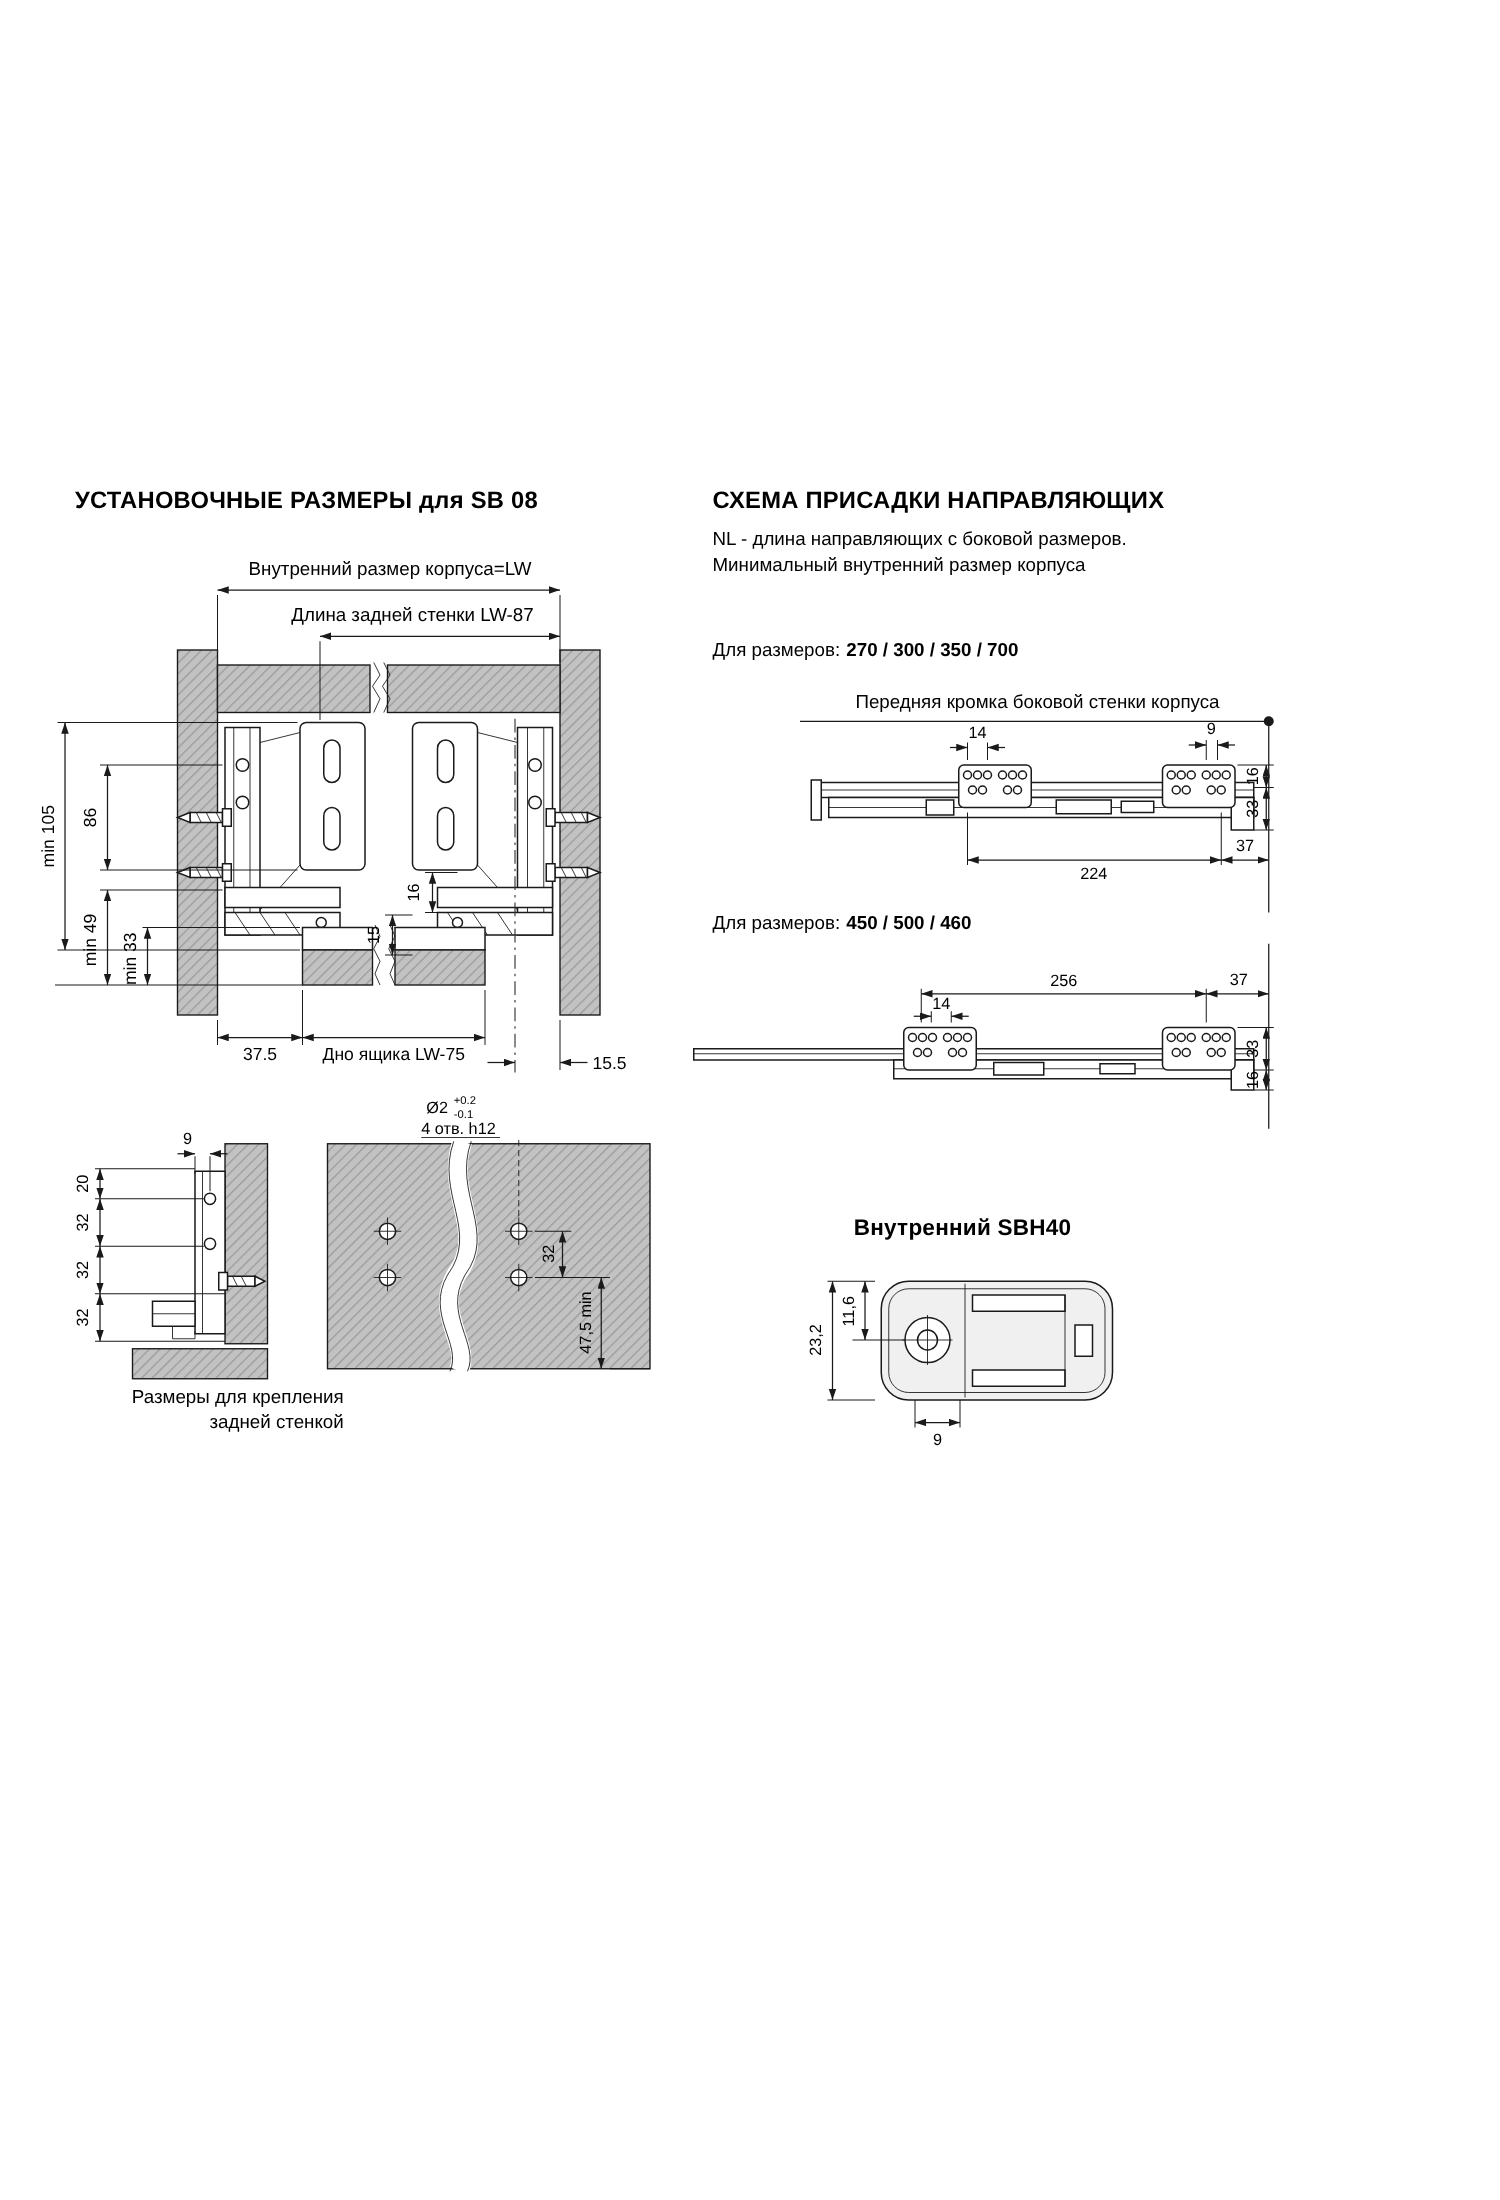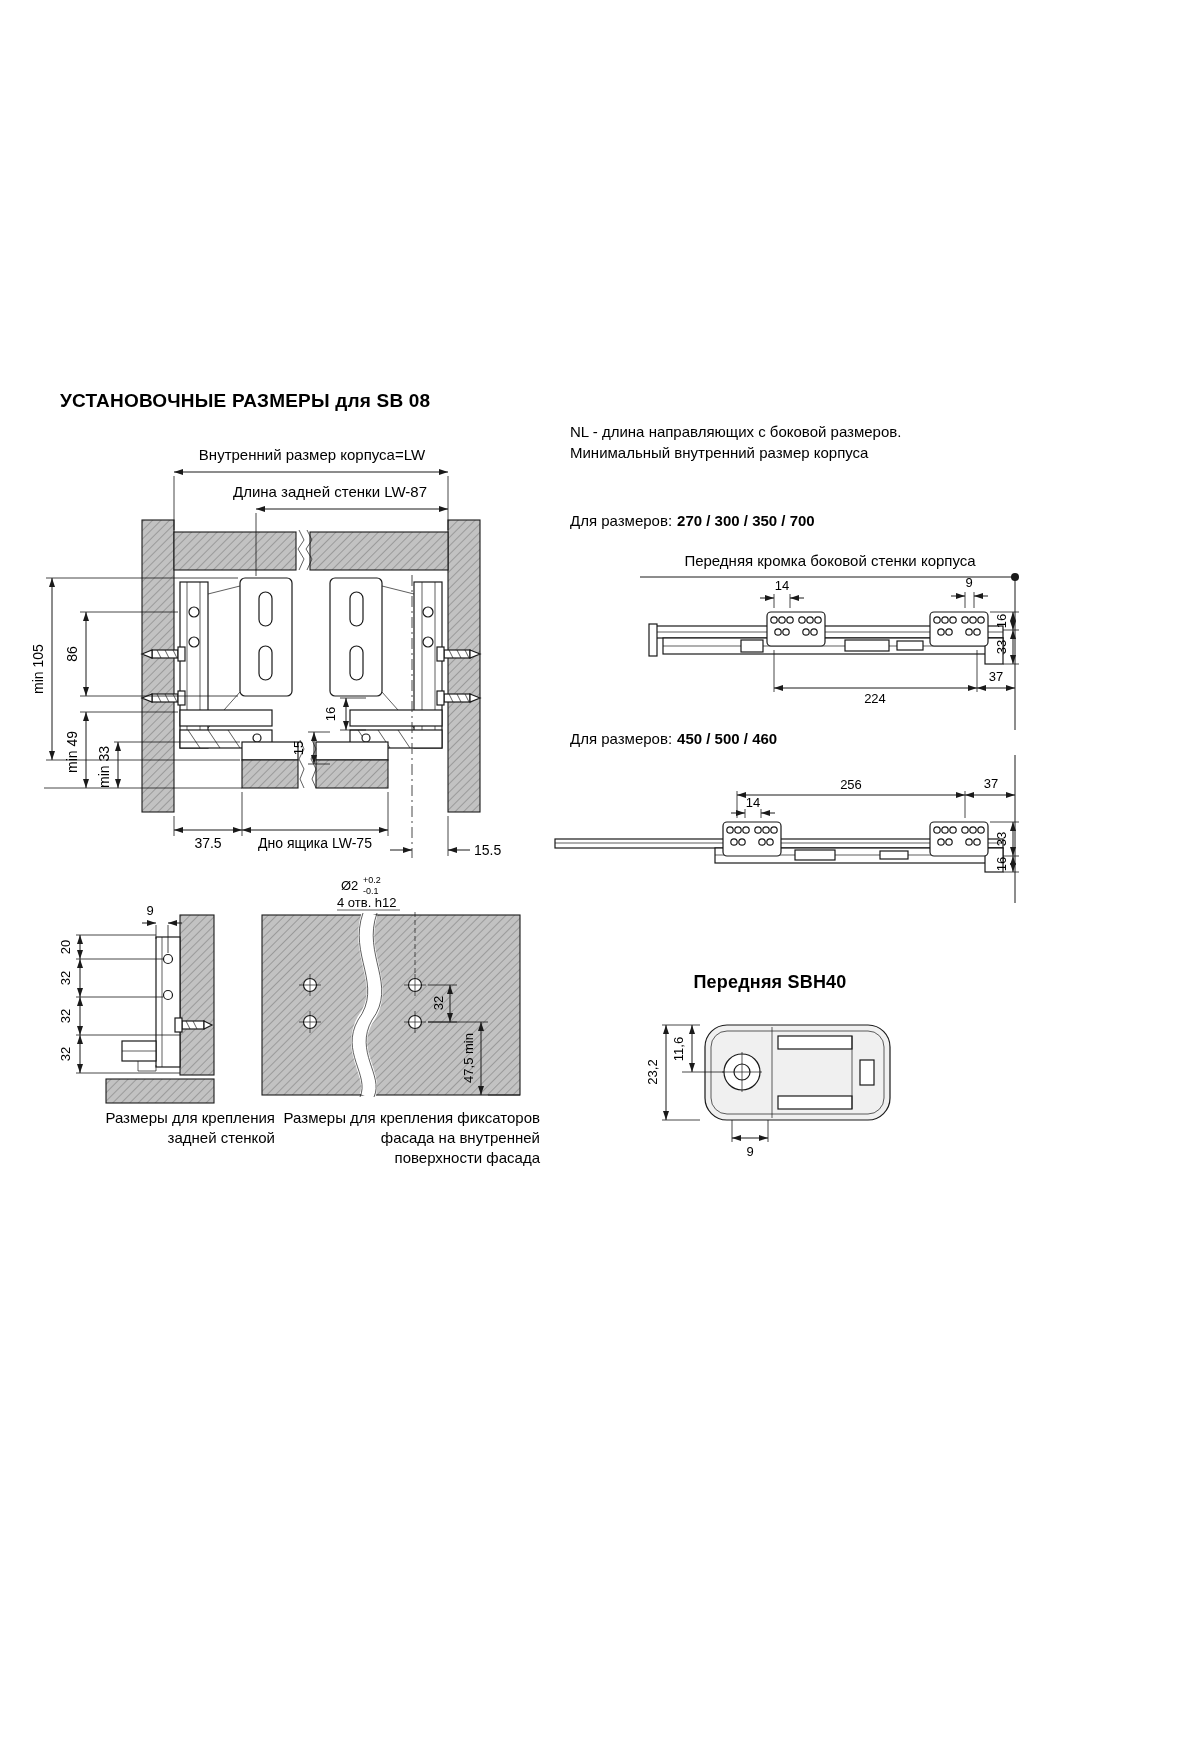--- a/index.html
+++ b/index.html
@@ -33,46 +33,42 @@
         <path d="M0,0 L9,3 L0,6 Z" fill="#1a1a1a"></path>
       </marker>
       <pattern id="hatch" width="6" height="6" patternUnits="userSpaceOnUse" patternTransform="rotate(45)">
         <rect width="6" height="6" style="fill:var(--panel_gray,#c2c2c2)"></rect>
         <line x1="0" y1="0" x2="0" y2="6" style="stroke:var(--hatch_line,#9a9a9a)" stroke-width="2"></line>
       </pattern>
     </defs>
   </svg>
 
   <div class="abs title" style="left:60px;top:390px;width:470px">УСТАНОВОЧНЫЕ РАЗМЕРЫ для SB 08</div>
+  <div class="abs title" style="left:570px;top:390px;width:480px">СХЕМА ПРИСАДКИ НАПРАВЛЯЮЩИХ</div>
 
   <div class="abs desc" style="left:570px;top:421px;width:470px">
     <div>NL - длина направляющих с боковой размеров.</div>
     <div>Минимальный внутренний размер корпуса</div>
   </div>
 
   <div class="abs desc sizes" style="left:570px;top:510px">
     <span>Для размеров:</span><b>270 / 300 / 350 / 700</b>
   </div>
 
   <div class="abs desc sizes" style="left:570px;top:728px">
     <span>Для размеров:</span><b>450 / 500 / 460</b>
   </div>
 
-  <div class="abs title" style="left:620px;top:972px;width:300px;text-align:center;font-size:18px">Передняя SBH40</div>
+  <div class="abs title" style="left:620px;top:972px;width:300px;text-align:center;font-size:18px">Внутренний SBH40</div>
 
   <div class="abs cap" style="left:30px;top:1108px;width:245px">
     <div>Размеры  для крепления</div>
     <div>задней стенкой</div>
   </div>
 
-  <div class="abs cap" style="left:248px;top:1108px;width:292px">
-    <div>Размеры для крепления фиксаторов</div>
-    <div>фасада на внутренней</div>
-    <div>поверхности фасада</div>
-  </div>
 
   <svg class="abs" style="left:30px;top:430px" width="500" height="440" viewBox="0 0 500 440">
 
     <g>
       <rect x="112" y="90" width="32" height="292" class="hatch"></rect>
       <rect x="418" y="90" width="32" height="292" class="hatch"></rect>
     </g>
 
     <g>
       <rect x="144" y="102" width="122" height="38" class="hatch"></rect>

